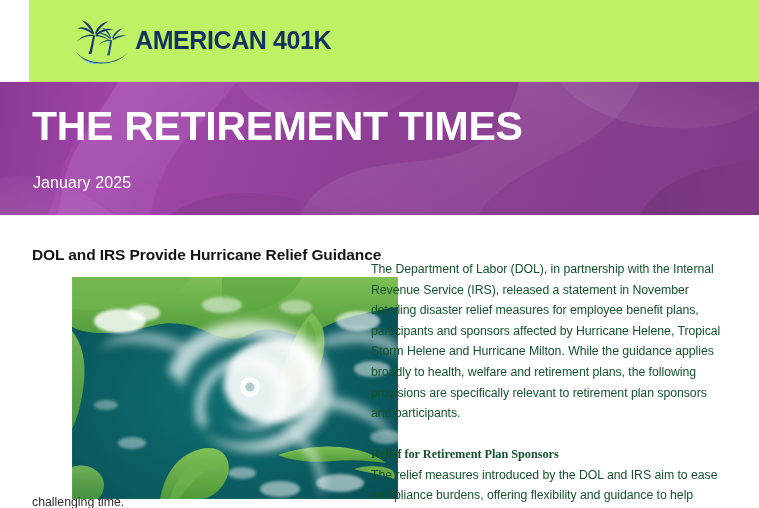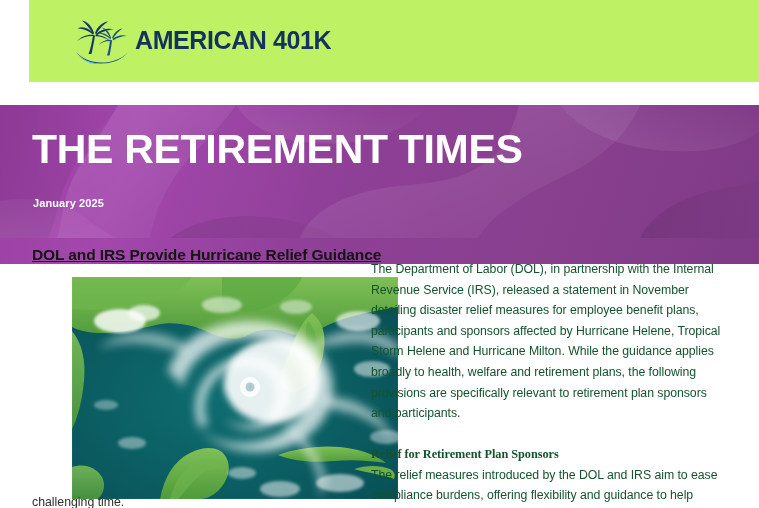--- a/index.html
+++ b/index.html
@@ -59,24 +59,23 @@
     letter-spacing: -0.1px;
     white-space: nowrap;
     margin-top: 1px;
   }
 
   
   .masthead {
     position: absolute;
     left: 0; top: 82px;
     width: 759px;
-    height: 159px;
+    height: 133px;
     overflow: hidden;
     background: linear-gradient(110deg, #9c3fa5 0%, #a347ad 18%, #8e3f96 46%, #89408f 70%, #7e3a86 100%);
-    margin-top: 23px;
   }
   .masthead svg.blobs {
     position: absolute;
     left: 0; top: 0;
     width: 759px;
     height: 133px;
   }
   .masthead-inner {
     position: absolute;
     left: 0; top: 0;
@@ -90,22 +89,22 @@
     font-weight: bold;
     color: #ffffff;
     letter-spacing: -0.3px;
     line-height: 1;
     white-space: nowrap;
   }
   .masthead-date {
     position: absolute;
     left: 33px;
     top: 92px;
-    font-size: 11px;
-    font-weight: bold;
+    font-size: 16px;
+    font-weight: normal;
     color: #ffffff;
     letter-spacing: 0.1px;
     white-space: nowrap;
   }
 
   
   .article {
     position: absolute;
     left: 0;
     top: 215px;
@@ -113,21 +112,20 @@
   }
   .article-headline {
     position: absolute;
     left: 32px;
     top: 18px;
     font-size: 15.5px;
     font-weight: bold;
     color: #141414;
     letter-spacing: -0.1px;
     white-space: nowrap;
-    text-decoration: underline;
   }
 
   .article-figure {
     position: absolute;
     left: 32px;
     top: 46px;
     width: 326px;
     height: 222px;
     overflow: hidden;
     background: #0c5a5c;

